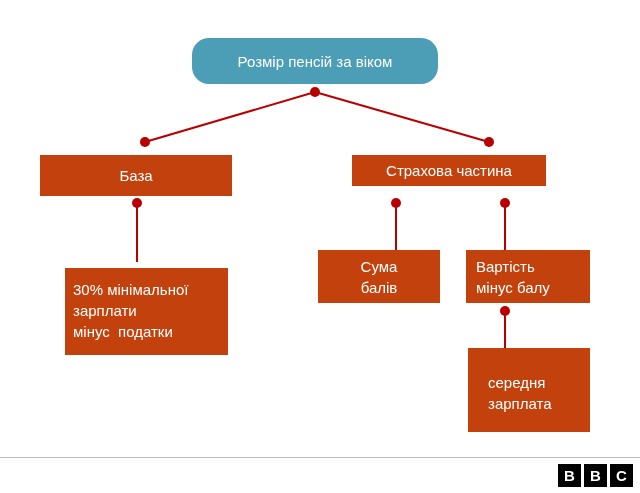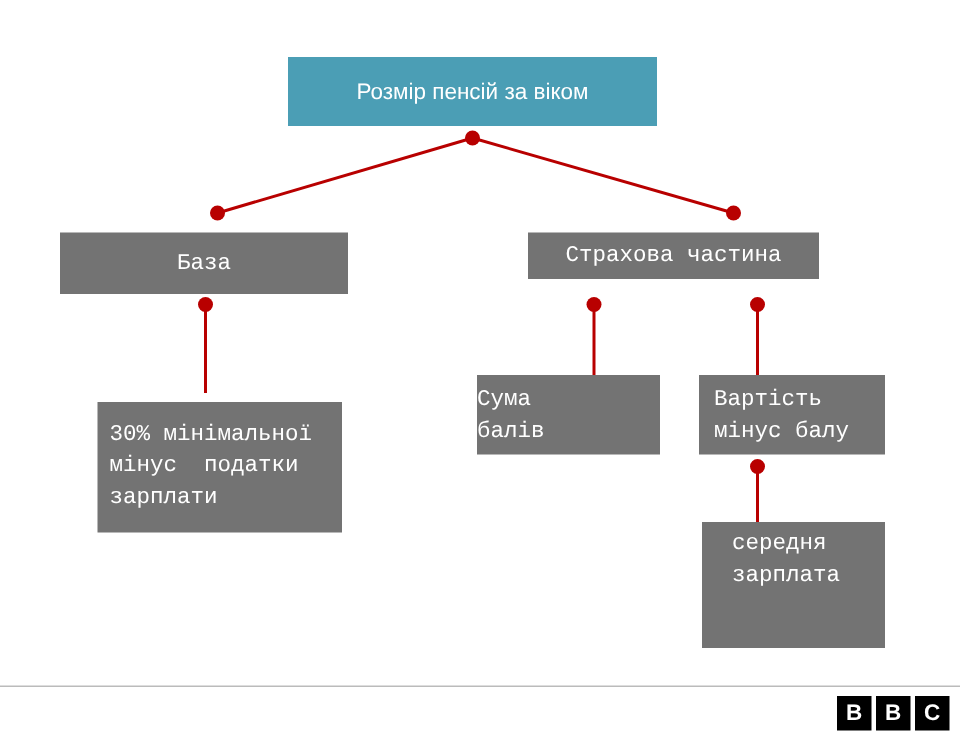--- a/index.html
+++ b/index.html
@@ -24,36 +24,36 @@
   }
   .connectors line { stroke: #b80000; stroke-width: 2; }
   .connectors circle { fill: #b80000; }
 
   .box {
     position: absolute;
     color: #ffffff;
     font-size: 15px;
     line-height: 21px;
   }
-  .teal { background: #4b9eb5; }
-  .red  { background: #737373; font-family: Liberation Mono, monospace; }
+  .teal { background: #4b9eb5; border-radius: 17px; }
+  .red  { background: #c2410c; }
 
   .flex-center {
     display: flex;
     align-items: center;
     justify-content: center;
   }
 
   .root      { left: 192px; top: 38px;  width: 246px; height: 46px; }
   .base      { left: 40px;  top: 155px; width: 192px; height: 41px; }
   .insurance { left: 352px; top: 155px; width: 194px; height: 31px; }
   .formula   { left: 65px;  top: 268px; width: 163px; height: 87px; padding: 11px 8px;  }
-  .points    { left: 318px; top: 250px; width: 122px; height: 53px; padding: 6px 0; }
+  .points    { left: 318px; top: 250px; width: 122px; height: 53px; padding: 6px 0; text-align: center; }
   .value     { left: 466px; top: 250px; width: 124px; height: 53px; padding: 6px 10px; }
-  .salary    { left: 468px; top: 348px; width: 122px; height: 84px; padding: 4px 20px; }
+  .salary    { left: 468px; top: 348px; width: 122px; height: 84px; padding: 24px 20px; }
 
   .line { white-space: pre-wrap; }
 
   .divider {
     position: absolute;
     left: 0;
     top: 457px;
     width: 640px;
     height: 1px;
     background: #bbbbbb;
@@ -105,22 +105,22 @@
   <div class="box red base flex-center">
     <span class="label">База</span>
   </div>
 
   <div class="box red insurance flex-center">
     <span class="label">Страхова частина</span>
   </div>
 
   <div class="box red formula">
     <div class="line">30% мінімальної</div>
+    <div class="line">зарплати</div>
     <div class="line">мінус  податки</div>
-    <div class="line">зарплати</div>
   </div>
 
   <div class="box red points">
     <div class="line">Сума</div>
     <div class="line">балів</div>
   </div>
 
   <div class="box red value">
     <div class="line">Вартість</div>
     <div class="line">мінус балу</div>

